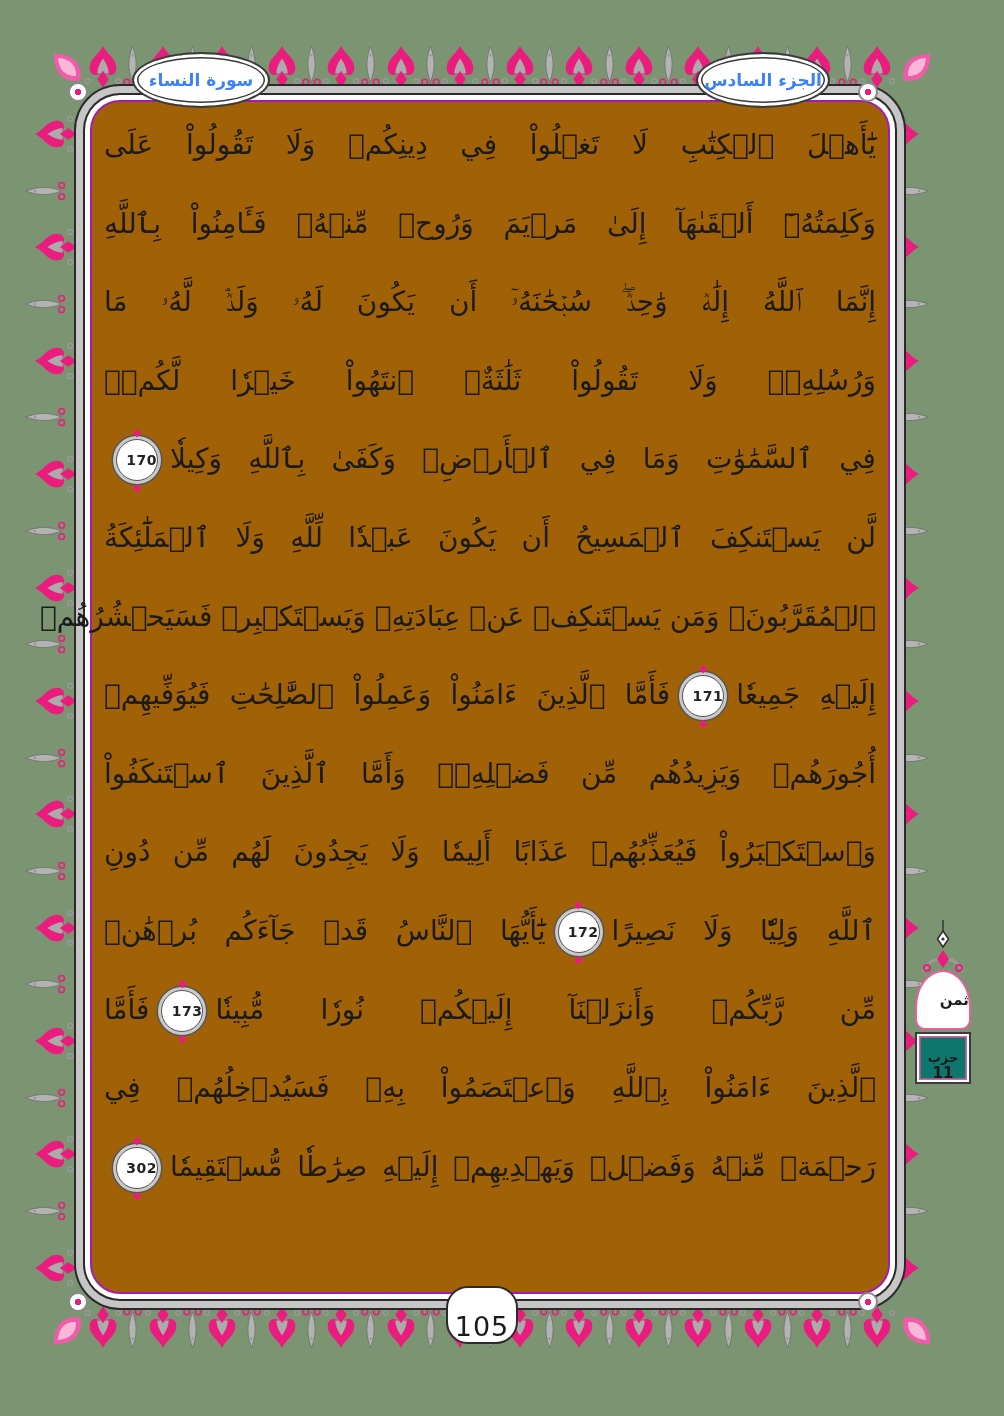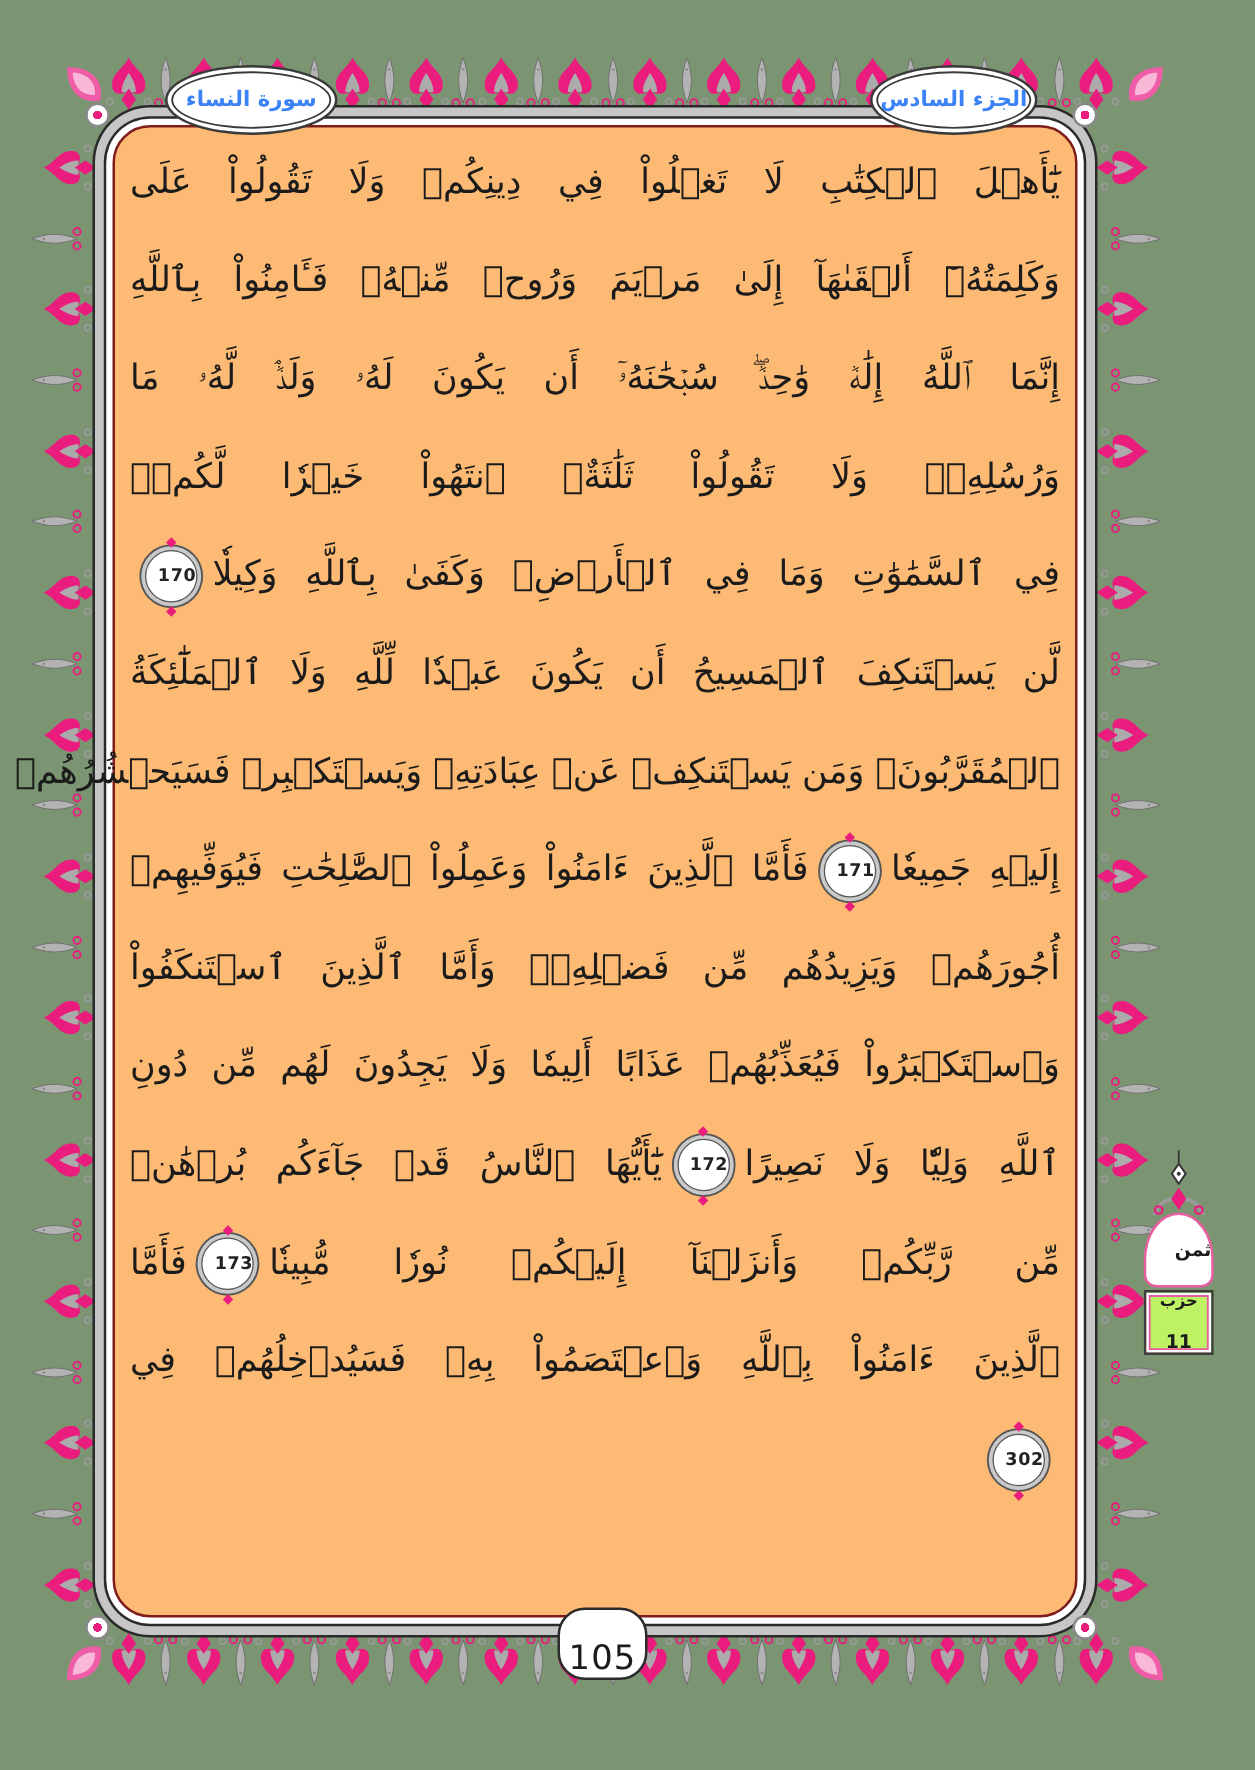--- a/index.html
+++ b/index.html
@@ -7,29 +7,30 @@
     width:1004px;height:1416px;
     background:#7B9471;
     position:relative;
     overflow:hidden;
     font-family:"DejaVu Sans","Liberation Sans",sans-serif;
     color:#1B1B1B;
   }
   
   .page-frame{
     position:absolute;left:90px;top:100px;width:768px;height:1190px;
-    background:#fdba74;
-    border:2px solid #7f1d1d;
+    background:#a16207;
+    border:2px solid #a21caf;
     border-radius:30px;
     box-shadow:
       0 0 0 5px #FFFFFF,
       0 0 0 7px #2A2A2A,
       0 0 0 14px #C6C6C6,
       0 0 0 16px #2A2A2A;
     z-index:3;
+    padding-left:28px;
   }
   
   .text-block{
     position:absolute;left:12px;right:12px;top:4px;bottom:4px;
     direction:rtl;
   }
   .mushaf-line{
     height:78.6px;
     line-height:78.6px;
     font-size:28px;
@@ -116,24 +117,24 @@
     width:56px;height:60px;margin-top:-4px;
     background:#FFFFFF;
     border:2.5px solid #E85FA0;
     border-radius:50% 50% 10px 10px / 62% 62% 10px 10px;
     display:flex;align-items:center;justify-content:flex-start;
     font-size:15px;font-weight:bold;color:#1B1B1B;
     box-sizing:border-box;
   }
   .hizb-box{
     width:56px;height:52px;margin-top:2px;
-    background:#bef264;
+    background:#0f766e;
     border:2px solid #3C3C3C;
     box-shadow:inset 0 0 0 2px #FFFFFF,inset 0 0 0 3.5px #E85FA0;
-    display:flex;flex-direction:column;align-items:center;justify-content:space-between;
+    display:flex;flex-direction:column;align-items:center;justify-content:flex-end;
     box-sizing:border-box;
   }
   .hizb-word{font-size:13px;font-weight:bold;line-height:15px;color:#1B1B1B;}
   .hizb-num{font-size:15px;font-weight:bold;line-height:17px;color:#1B1B1B;}
 </style>
 </head>
 <body>
 
 <div id="fringe-top" class="fringe">
     <svg class="motif a" viewBox="0 0 40 46">
@@ -807,21 +808,21 @@
       <div class="mushaf-line"><span class="ayah-text">وَرُسُلِهِۦۖ وَلَا تَقُولُواْ ثَلَٰثَةٌۚ ٱنتَهُواْ خَيۡرٗا لَّكُمۡۚ</span></div>
       <div class="mushaf-line"><span class="ayah-text">فِي ٱلسَّمَٰوَٰتِ وَمَا فِي ٱلۡأَرۡضِۗ وَكَفَىٰ بِٱللَّهِ وَكِيلٗا</span><span class="verse-marker"><span class="verse-num">170</span></span></div>
       <div class="mushaf-line"><span class="ayah-text">لَّن يَسۡتَنكِفَ ٱلۡمَسِيحُ أَن يَكُونَ عَبۡدٗا لِّلَّهِ وَلَا ٱلۡمَلَٰٓئِكَةُ</span></div>
       <div class="mushaf-line"><span class="ayah-text">ٱلۡمُقَرَّبُونَۚ وَمَن يَسۡتَنكِفۡ عَنۡ عِبَادَتِهِۦ وَيَسۡتَكۡبِرۡ فَسَيَحۡشُرُهُمۡ</span></div>
       <div class="mushaf-line"><span class="ayah-text">إِلَيۡهِ جَمِيعٗا</span><span class="verse-marker"><span class="verse-num">171</span></span><span class="ayah-text">فَأَمَّا ٱلَّذِينَ ءَامَنُواْ وَعَمِلُواْ ٱلصَّٰلِحَٰتِ فَيُوَفِّيهِمۡ</span></div>
       <div class="mushaf-line"><span class="ayah-text">أُجُورَهُمۡ وَيَزِيدُهُم مِّن فَضۡلِهِۦۖ وَأَمَّا ٱلَّذِينَ ٱسۡتَنكَفُواْ</span></div>
       <div class="mushaf-line"><span class="ayah-text">وَٱسۡتَكۡبَرُواْ فَيُعَذِّبُهُمۡ عَذَابًا أَلِيمٗا وَلَا يَجِدُونَ لَهُم مِّن دُونِ</span></div>
       <div class="mushaf-line"><span class="ayah-text">ٱللَّهِ وَلِيّٗا وَلَا نَصِيرًا</span><span class="verse-marker"><span class="verse-num">172</span></span><span class="ayah-text">يَٰٓأَيُّهَا ٱلنَّاسُ قَدۡ جَآءَكُم بُرۡهَٰنٞ</span></div>
       <div class="mushaf-line"><span class="ayah-text">مِّن رَّبِّكُمۡ وَأَنزَلۡنَآ إِلَيۡكُمۡ نُورٗا مُّبِينٗا</span><span class="verse-marker"><span class="verse-num">173</span></span><span class="ayah-text">فَأَمَّا</span></div>
       <div class="mushaf-line"><span class="ayah-text">ٱلَّذِينَ ءَامَنُواْ بِٱللَّهِ وَٱعۡتَصَمُواْ بِهِۦ فَسَيُدۡخِلُهُمۡ فِي</span></div>
-      <div class="mushaf-line"><span class="verse-marker"><span class="verse-num">302</span></span></div>
+      <div class="mushaf-line"><span class="ayah-text">رَحۡمَةٖ مِّنۡهُ وَفَضۡلٖ وَيَهۡدِيهِمۡ إِلَيۡهِ صِرَٰطٗا مُّسۡتَقِيمٗا</span><span class="verse-marker"><span class="verse-num">302</span></span></div>
     </div>
 </div>
 
 <div class="hizb-marker">
   <svg class="hizb-finial" viewBox="0 0 14 30">
     <rect x="6.3" y="0" width="1.4" height="11" fill="#333333"></rect>
     <path d="M7 11 L12.5 19 L7 27 L1.5 19 Z" fill="#FFFFFF" stroke="#333333" stroke-width="1.6"></path>
     <circle cx="7" cy="19" r="1.6" fill="#333333"></circle>
   </svg>
   <svg class="hizb-crown" viewBox="0 0 48 26">

